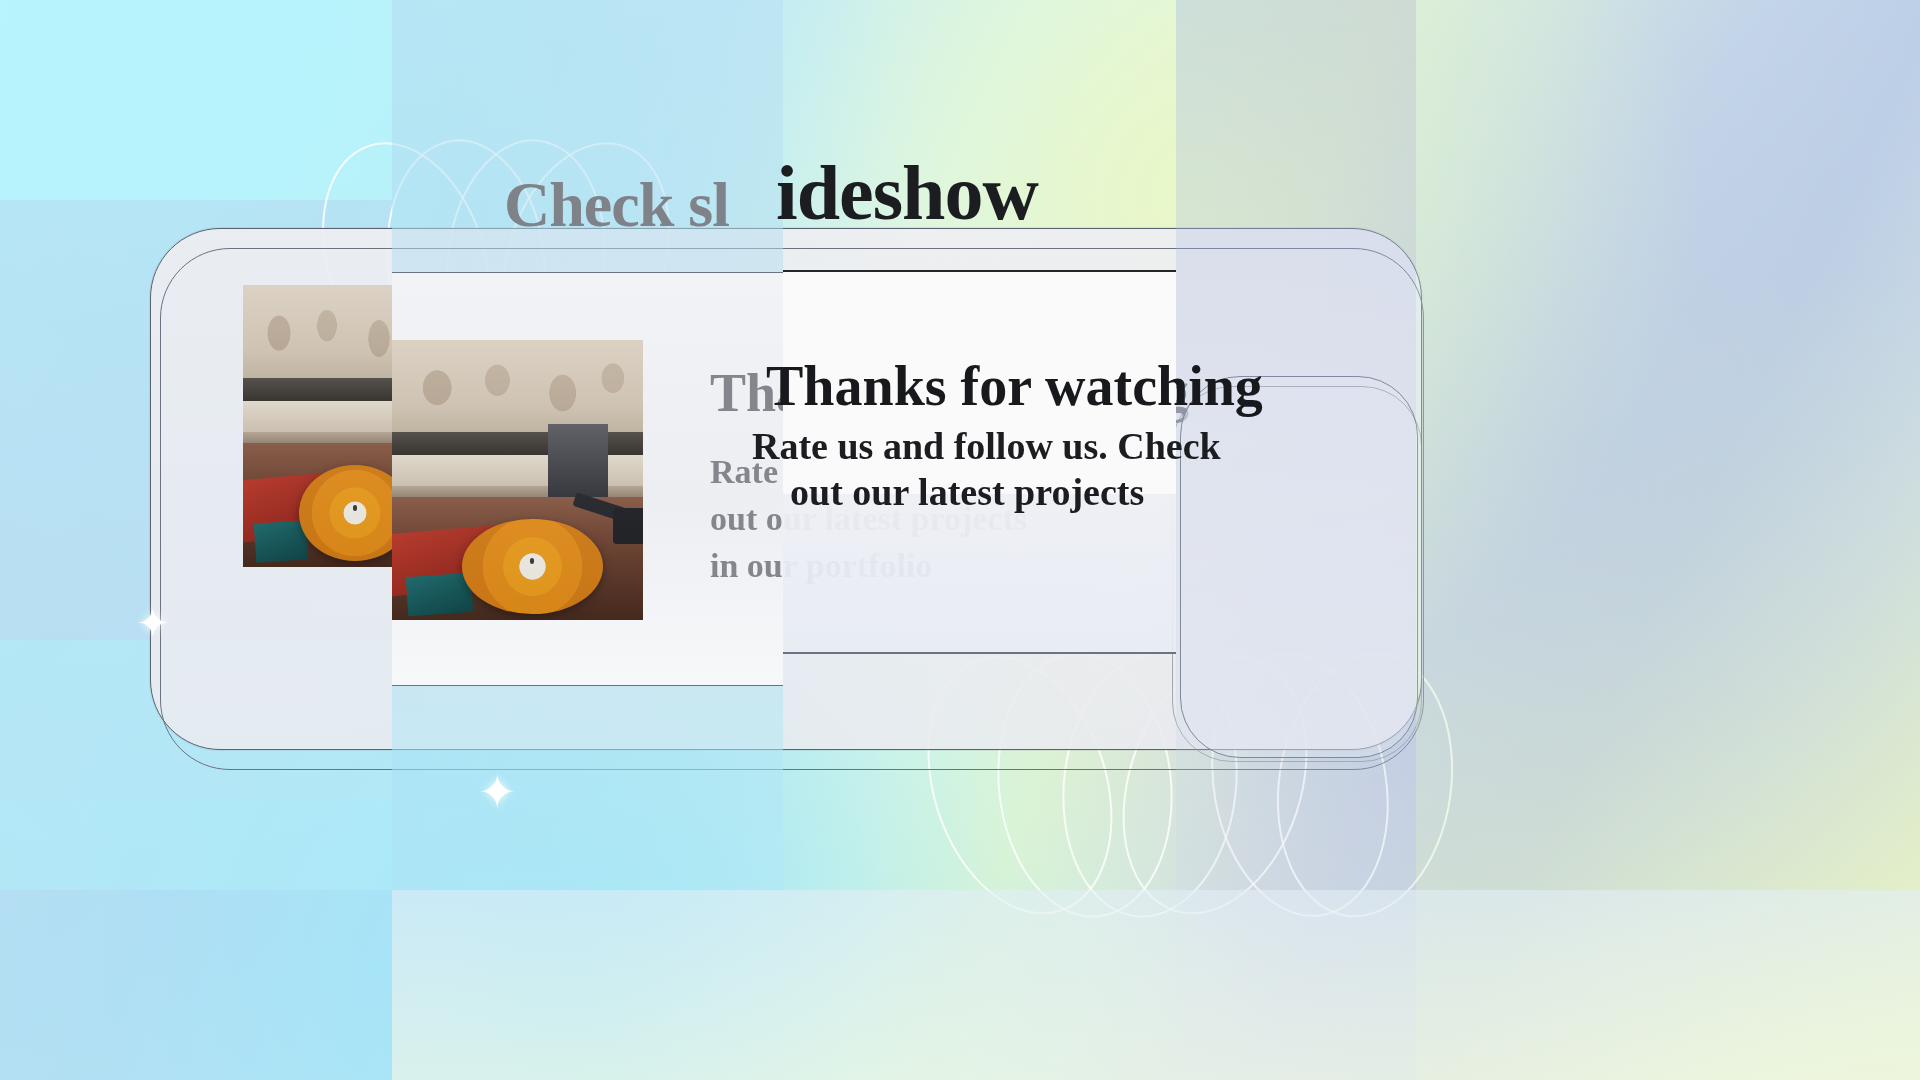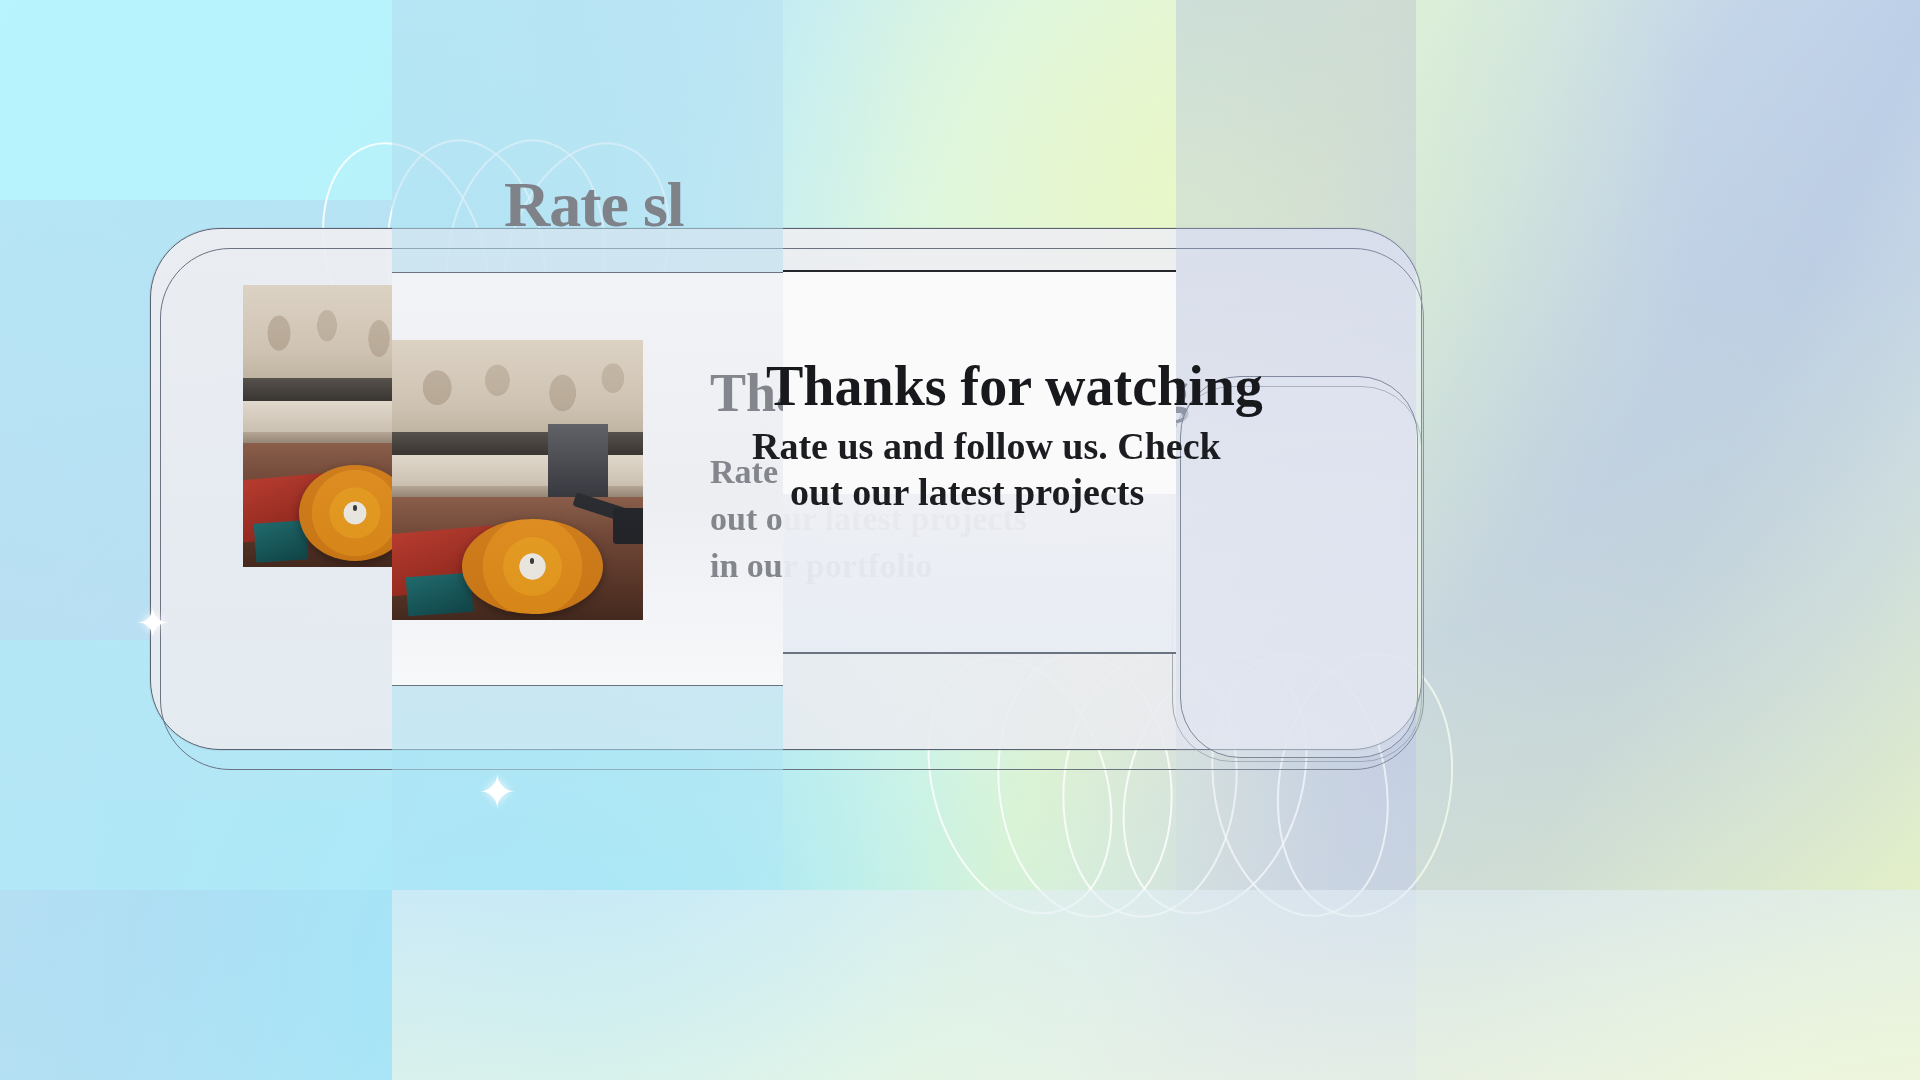--- a/index.html
+++ b/index.html
@@ -214,34 +214,35 @@
     <div class="ph-shade"></div>
   </div>
 
   <div class="bg-h1">Thanks for watching</div>
   <div class="bg-p">
     <div>Rate us and follow us. Check</div>
     <div>out our latest projects</div>
     <div>in our portfolio</div>
   </div>
 
-  <div class="title-back">Rate sl</div>
+  <div class="title-back">Check sl</div>
 
   <div class="dec-rrect"></div>
   <div class="dec-rrect2"></div>
 
   <div class="tint-r1"></div>
   <div class="tint-r2"></div>
   <div class="edge-bottom"></div>
 
   <div class="front-rule-top"></div>
   <div class="slide-front"></div>
   <div class="front-panel-low"></div>
   <div class="front-rule-bot"></div>
 
+  <div class="title-front">ideshow</div>
 
   <div class="fg-h1">Thanks for watching</div>
   <div class="fg-p">Rate us and follow us. Check</div>
   <div class="fg-p2">out our latest projects</div>
 
   <div class="star" style="left:136px;top:604px;font-size:40px;">✦</div>
   <div class="star" style="left:478px;top:770px;font-size:46px;">✦</div>
 
 </div>
 

